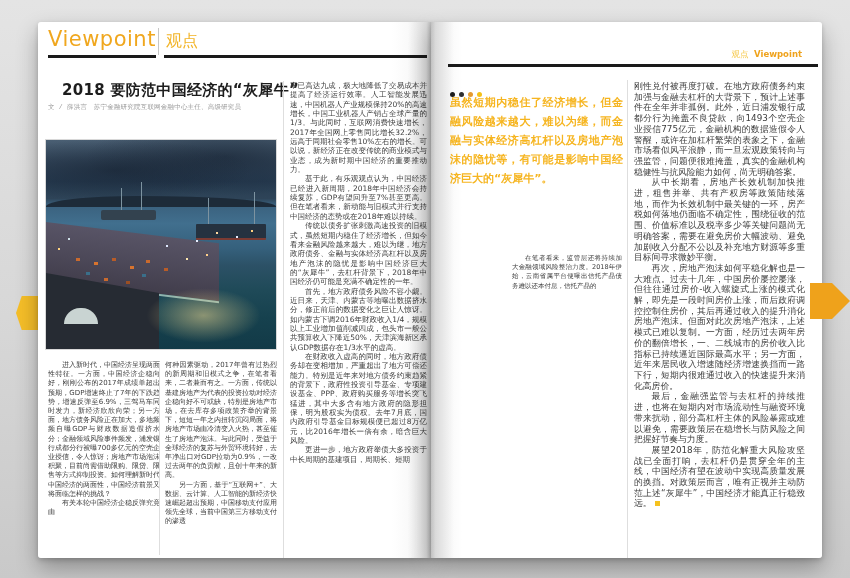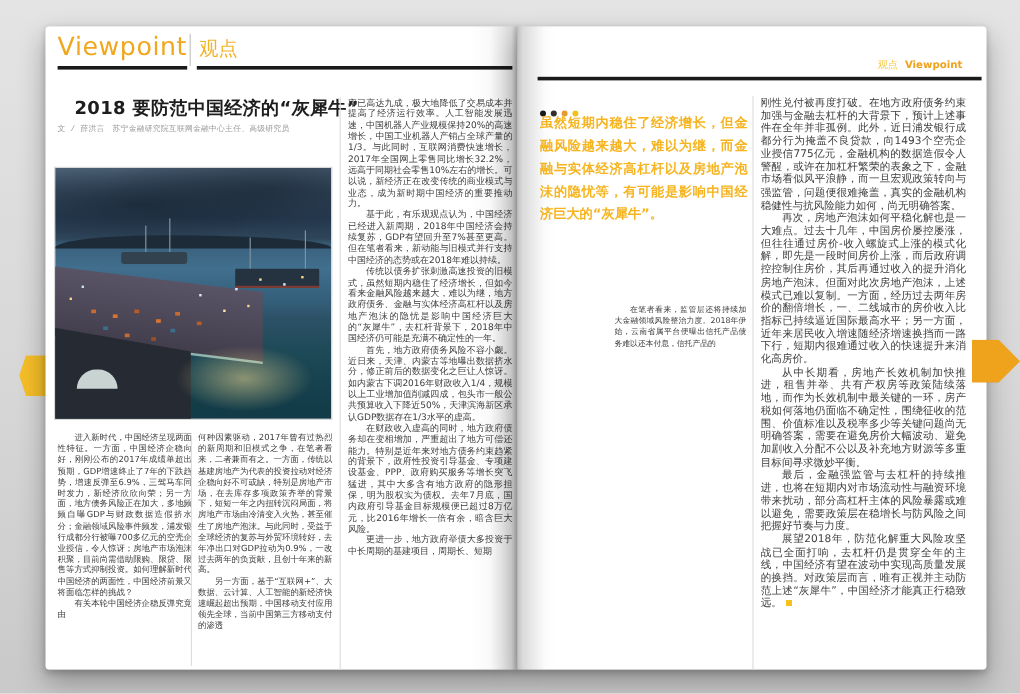--- a/index.html
+++ b/index.html
@@ -167,20 +167,20 @@
 
   <div id="rp-dots"><span class="dot" style="background: rgb(27, 27, 27);"></span><span class="dot" style="background: rgb(47, 47, 47);"></span><span class="dot" style="background: rgb(229, 154, 47);"></span><span class="dot" style="background: rgb(244, 193, 24);"></span></div>
   <div id="rp-quote">虽然短期内稳住了经济增长，但金融风险越来越大，难以为继，而金融与实体经济高杠杆以及房地产泡沫的隐忧等，有可能是影响中国经济巨大的“灰犀牛”。</div>
 
   <div class="body-col" id="rp-colA">
       <p>在笔者看来，监管层还将持续加大金融领域风险整治力度。2018年伊始，云南省属平台便曝出信托产品债务难以还本付息，信托产品的</p>
     </div>
   <div class="vdiv" id="rp-vdiv"></div>
   <div class="body-col" id="rp-colB">
       <p class="cont">刚性兑付被再度打破。在地方政府债务约束加强与金融去杠杆的大背景下，预计上述事件在全年并非孤例。此外，近日浦发银行成都分行为掩盖不良贷款，向1493个空壳企业授信775亿元，金融机构的数据造假令人警醒，或许在加杠杆繁荣的表象之下，金融市场看似风平浪静，而一旦宏观政策转向与强监管，问题便很难掩盖，真实的金融机构稳健性与抗风险能力如何，尚无明确答案。</p>
+      <p>从中长期看，房地产长效机制加快推进，租售并举、共有产权房等政策陆续落地，而作为长效机制中最关键的一环，房产税如何落地仍面临不确定性，围绕征收的范围、价值标准以及税率多少等关键问题尚无明确答案，需要在避免房价大幅波动、避免加剧收入分配不公以及补充地方财源等多重目标间寻求微妙平衡。</p>
       <p>再次，房地产泡沫如何平稳化解也是一大难点。过去十几年，中国房价屡控屡涨，但往往通过房价-收入螺旋式上涨的模式化解，即先是一段时间房价上涨，而后政府调控控制住房价，其后再通过收入的提升消化房地产泡沫。但面对此次房地产泡沫，上述模式已难以复制。一方面，经历过去两年房价的翻倍增长，一、二线城市的房价收入比指标已持续逼近国际最高水平；另一方面，近年来居民收入增速随经济增速换挡而一路下行，短期内很难通过收入的快速提升来消化高房价。</p>
-      <p>从中长期看，房地产长效机制加快推进，租售并举、共有产权房等政策陆续落地，而作为长效机制中最关键的一环，房产税如何落地仍面临不确定性，围绕征收的范围、价值标准以及税率多少等关键问题尚无明确答案，需要在避免房价大幅波动、避免加剧收入分配不公以及补充地方财源等多重目标间寻求微妙平衡。</p>
       <p>最后，金融强监管与去杠杆的持续推进，也将在短期内对市场流动性与融资环境带来扰动，部分高杠杆主体的风险暴露或难以避免，需要政策层在稳增长与防风险之间把握好节奏与力度。</p>
       <p>展望2018年，防范化解重大风险攻坚战已全面打响，去杠杆仍是贯穿全年的主线，中国经济有望在波动中实现高质量发展的换挡。对政策层而言，唯有正视并主动防范上述“灰犀牛”，中国经济才能真正行稳致远。<span class="end-mark"></span></p>
     </div>
 </div>
 
 <div id="spine-shadow"></div>
 
 </body></html>

